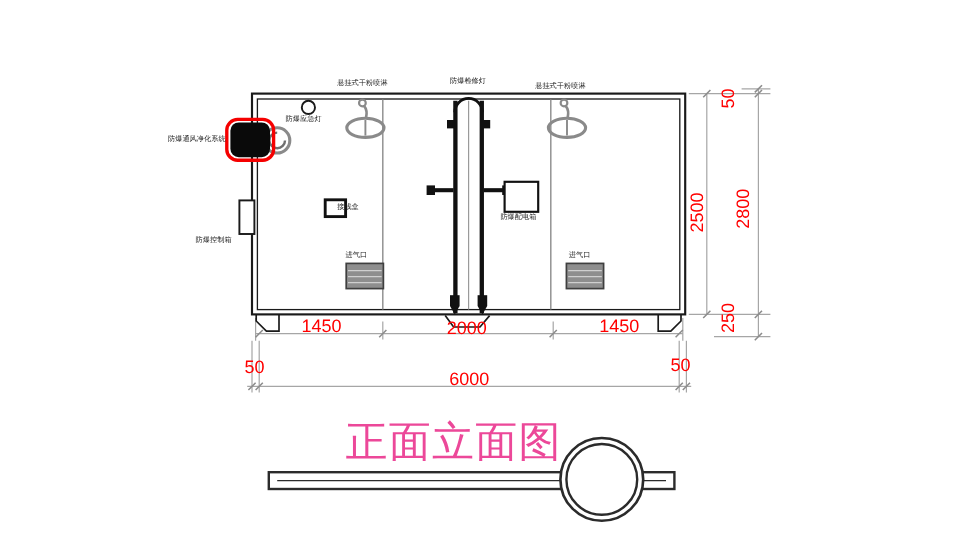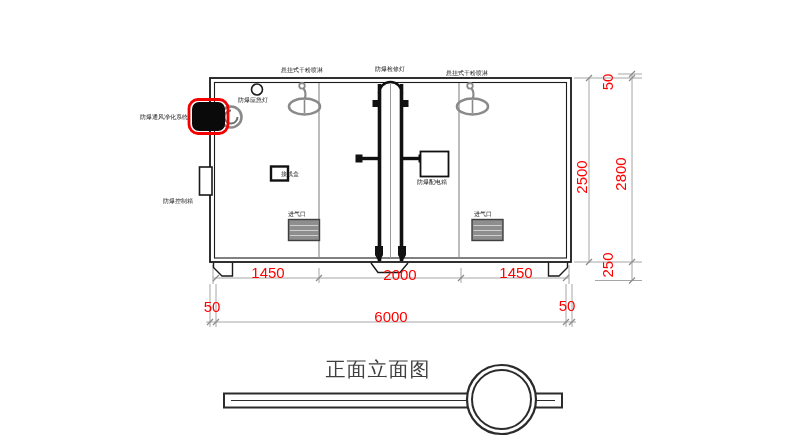--- a/index.html
+++ b/index.html
@@ -4,22 +4,22 @@
 <style>
   html,body{margin:0;padding:0;background:#fff;}
   .canvas{position:relative;width:800px;height:445px;background:#ffffff;overflow:hidden;
           font-family:"Liberation Sans",sans-serif;}
   .layer{position:absolute;left:0;top:0;}
   .lbl{position:absolute;transform:translate(-50%,-50%);font-size:6px;line-height:7px;
        color:#1c1c1c;white-space:nowrap;font-family:"DejaVu Sans",sans-serif;}
   .dim{position:absolute;transform:translate(-50%,-50%);font-size:15px;line-height:15px;
        color:#ff0000;white-space:nowrap;font-family:"Liberation Sans",sans-serif;}
   .dim.rot{transform:translate(-50%,-50%) rotate(-90deg);}
-  .title{position:absolute;transform:translate(-50%,-50%);font-size:20px;line-height:28px;
-         color:#404040;font-family:"DejaVu Serif",serif;letter-spacing:1px;white-space:nowrap;}
+  .title{position:absolute;transform:translate(-50%,-50%);font-size:35px;line-height:28px;
+         color:#ec4899;font-family:"DejaVu Serif",serif;letter-spacing:1px;white-space:nowrap;}
 </style>
 </head>
 <body>
 
 <div class="canvas">
 
   <svg class="layer" width="800" height="445" viewBox="0 0 800 445">
 
     <g stroke="#a6a6a6" stroke-width="1" fill="none">
       <path d="M213,265 V284 M569,265 V284 M319,268 V283 M461,268 V283"></path>
@@ -121,21 +121,21 @@
   <div class="lbl" style="left:467px;top:72px">悬挂式干粉喷淋</div>
   <div class="lbl" style="left:253px;top:99px">防爆应急灯</div>
   <div class="lbl" style="left:164px;top:116px">防爆通风净化系统</div>
   <div class="lbl" style="left:178px;top:200px">防爆控制箱</div>
   <div class="lbl" style="left:290px;top:173px">接线盒</div>
   <div class="lbl" style="left:432px;top:181px">防爆配电箱</div>
   <div class="lbl" style="left:297px;top:213px">进气口</div>
   <div class="lbl" style="left:483px;top:213px">进气口</div>
 
   <div class="dim" style="left:268px;top:272px">1450</div>
-  <div class="dim" style="left:400px;top:274px">2000</div>
+  <div class="dim" style="left:389px;top:274px">2000</div>
   <div class="dim" style="left:516px;top:272px">1450</div>
   <div class="dim" style="left:212px;top:306px">50</div>
   <div class="dim" style="left:391px;top:316px">6000</div>
   <div class="dim" style="left:567px;top:305px">50</div>
   <div class="dim rot" style="left:581px;top:177px">2500</div>
   <div class="dim rot" style="left:607px;top:82px">50</div>
   <div class="dim rot" style="left:620px;top:174px">2800</div>
   <div class="dim rot" style="left:607px;top:265px">250</div>
 
   <div class="title" style="left:378px;top:369px">正面立面图</div>

